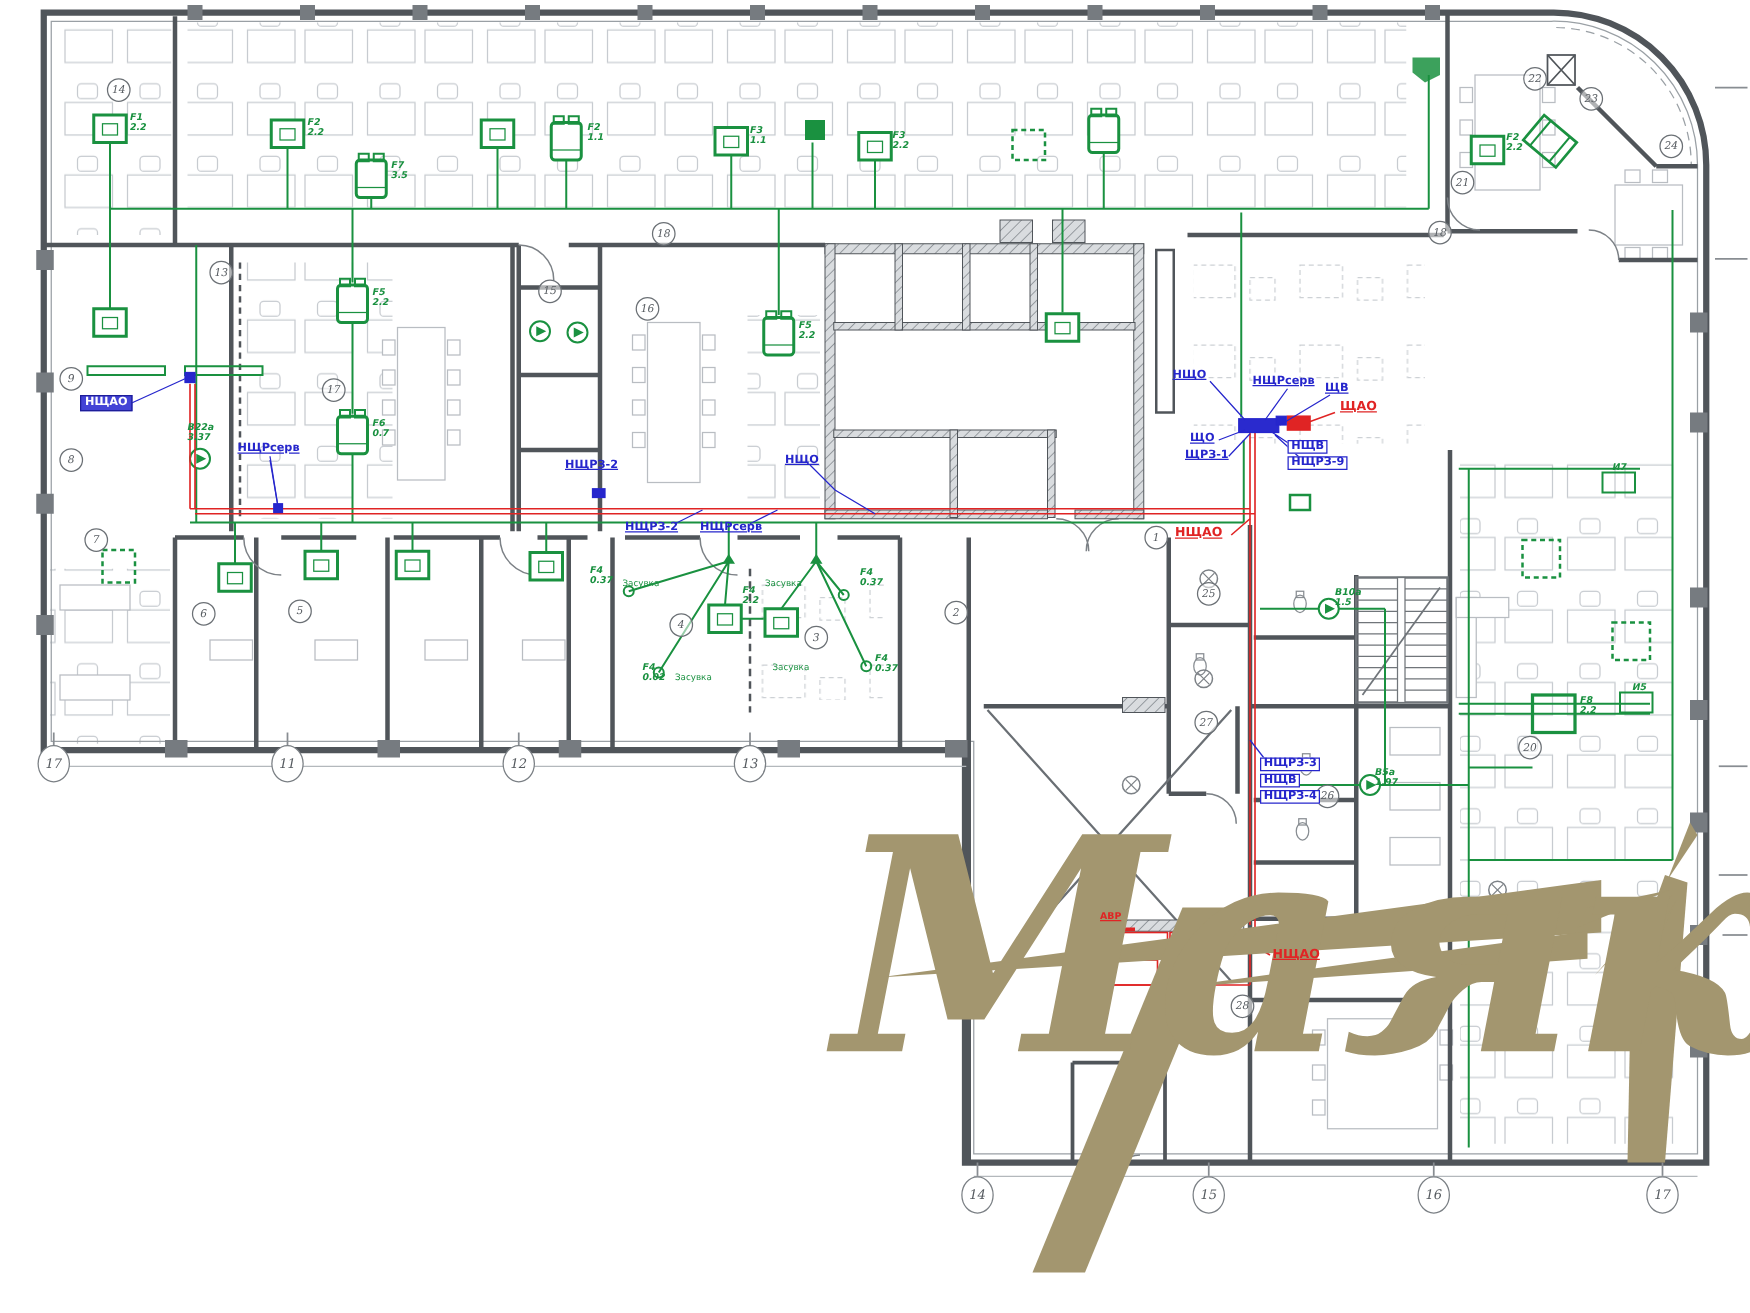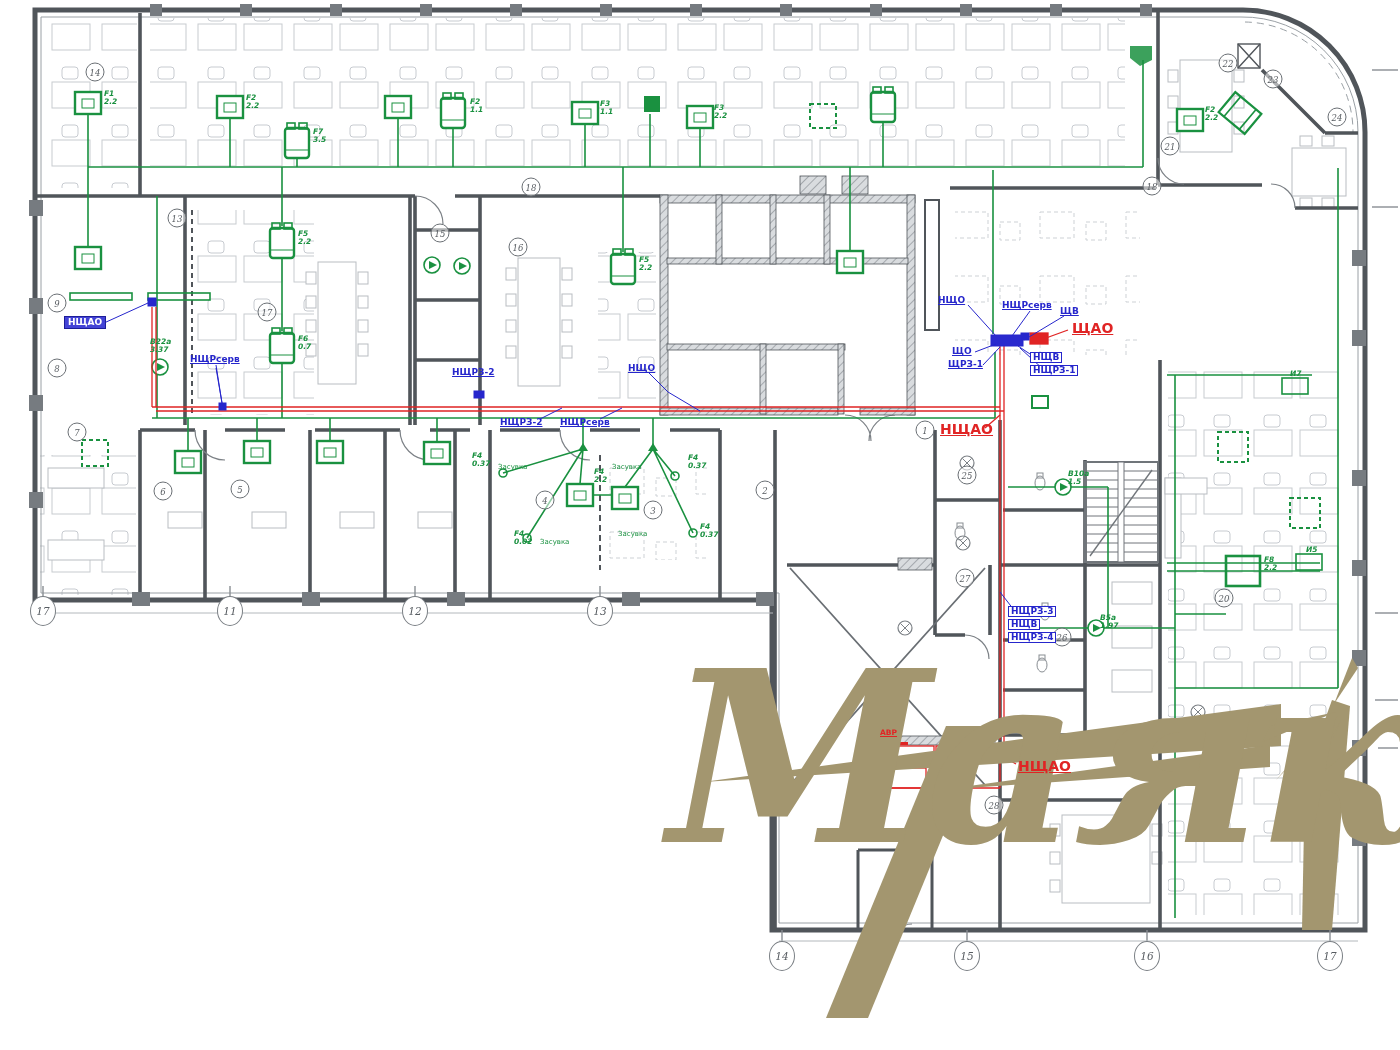--- a/index.html
+++ b/index.html
@@ -3,21 +3,21 @@
 <meta charset="utf-8">
 <style>
   html,body{margin:0;padding:0;background:#ffffff;}
   .plan{position:relative;width:1400px;height:1050px;background:#fff;overflow:hidden;
         font-family:"DejaVu Sans",sans-serif;}
   .plan svg{position:absolute;left:0;top:0;}
   .lbl{position:absolute;white-space:nowrap;line-height:1.05;}
   .blue{color:#2626cc;font-size:9px;font-weight:bold;text-decoration:underline;}
   .blue.box{border:1px solid #2626cc;text-decoration:none;background:#fff;padding:0 2px;}
   .blue.fill{background:#4343d6;color:#fff;border:1px solid #1d1d99;text-decoration:none;padding:1px 3px;}
-  .red{color:#e02424;font-size:14px;font-weight:bold;text-decoration:underline;}
+  .red{color:#e02424;font-size:10px;font-weight:bold;text-decoration:underline;}
   .red.small{font-size:7.5px;}
   .eq{color:#1a9140;font-size:7.5px;font-style:italic;white-space:pre-line;line-height:7.5px;font-weight:bold;}
   .valve{color:#1a9140;font-size:7px;}
   .room{position:absolute;width:17px;height:17px;border:1.2px solid #6b7075;border-radius:50%;
         display:flex;align-items:center;justify-content:center;color:#565b60;
         font-size:8.5px;font-style:italic;font-family:"DejaVu Serif",serif;
         transform:translate(-50%,-50%);background:rgba(255,255,255,.55);}
   .bubble{position:absolute;width:24px;height:28px;border:1.3px solid #7a7f84;border-radius:50%;
         display:flex;align-items:center;justify-content:center;color:#565b60;
         font-size:10.5px;font-style:italic;font-family:"DejaVu Serif",serif;
@@ -426,21 +426,21 @@
 <div class="lbl blue" style="left:452px;top:368px">НЩРЗ-2</div>
 <div class="lbl blue" style="left:500px;top:418px">НЩРЗ-2</div>
 <div class="lbl blue" style="left:560px;top:418px">НЩРсерв</div>
 <div class="lbl blue" style="left:628px;top:364px">НЩО</div>
 <div class="lbl blue" style="left:938px;top:296px">НЩО</div>
 <div class="lbl blue" style="left:1002px;top:301px">НЩРсерв</div>
 <div class="lbl blue" style="left:1060px;top:307px">ЩВ</div>
 <div class="lbl blue" style="left:952px;top:347px">ЩО</div>
 <div class="lbl blue" style="left:948px;top:360px">ЩРЗ-1</div>
 <div class="lbl blue box" style="left:1030px;top:352px">НЩВ</div>
-<div class="lbl blue box" style="left:1030px;top:365px">НЩРЗ-1</div>
+<div class="lbl blue box" style="left:1030px;top:365px">НЩРЗ-9</div>
 <div class="lbl blue box" style="left:1008px;top:606px">НЩРЗ-3</div>
 <div class="lbl blue box" style="left:1008px;top:619px">НЩВ</div>
 <div class="lbl blue box" style="left:1008px;top:632px">НЩРЗ-4</div>
 
 <div class="lbl red" style="left:1072px;top:321px">ЩАО</div>
 <div class="lbl red" style="left:940px;top:422px">НЩАО</div>
 <div class="lbl red" style="left:1018px;top:759px">НЩАО</div>
 <div class="lbl red small" style="left:880px;top:729px">АВР</div>
 
 <div class="lbl eq" style="left:104px;top:90px">F1

